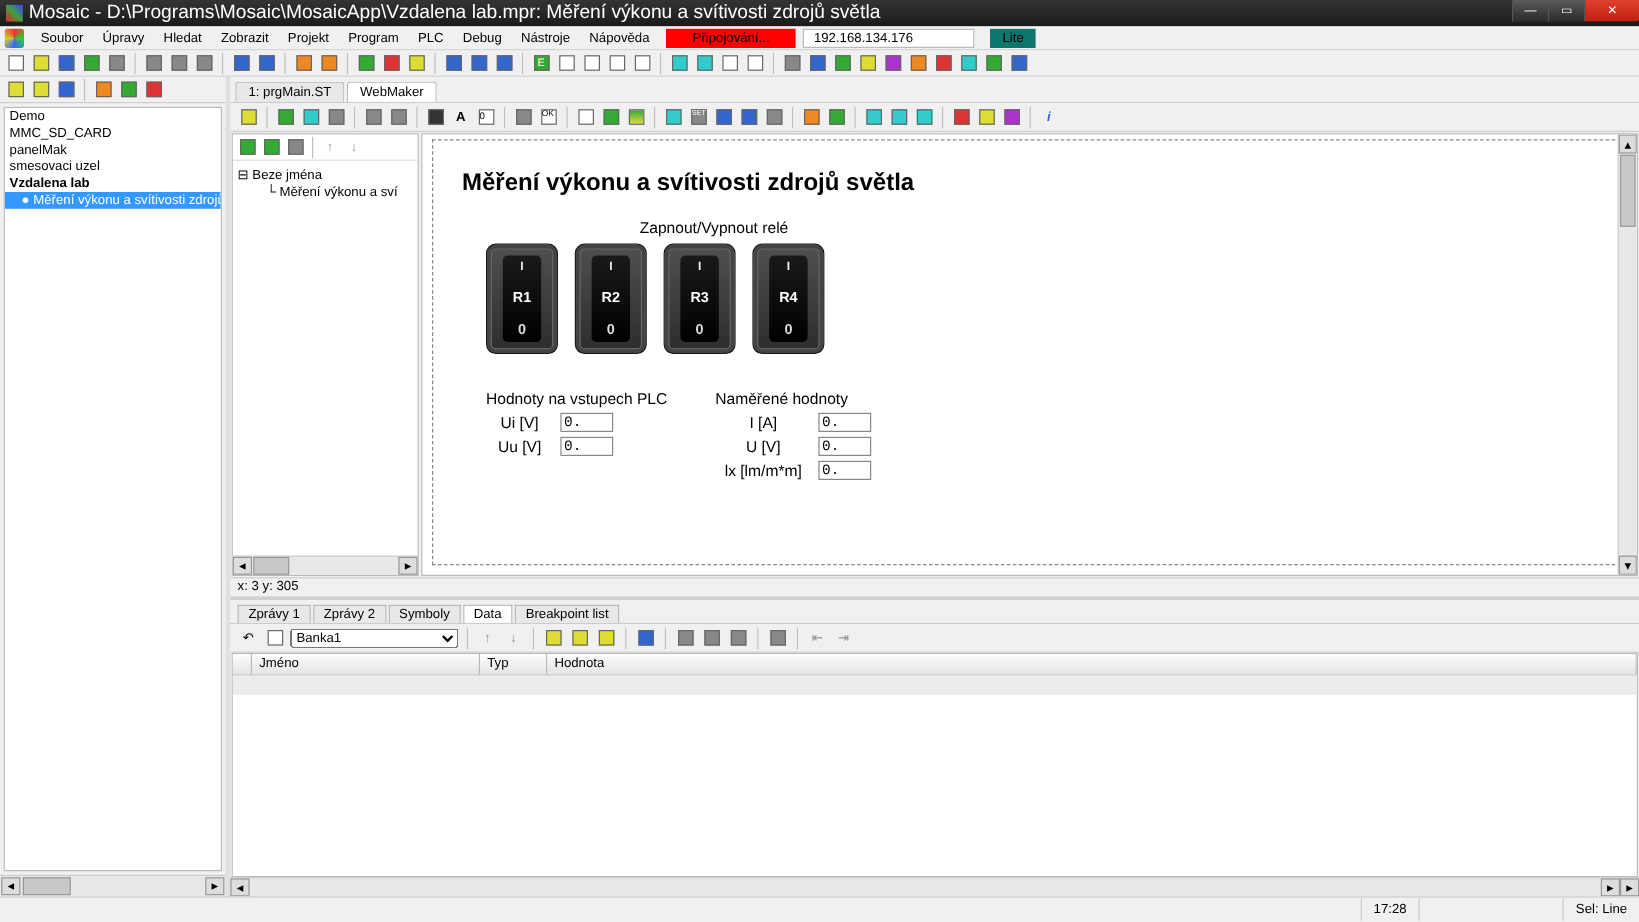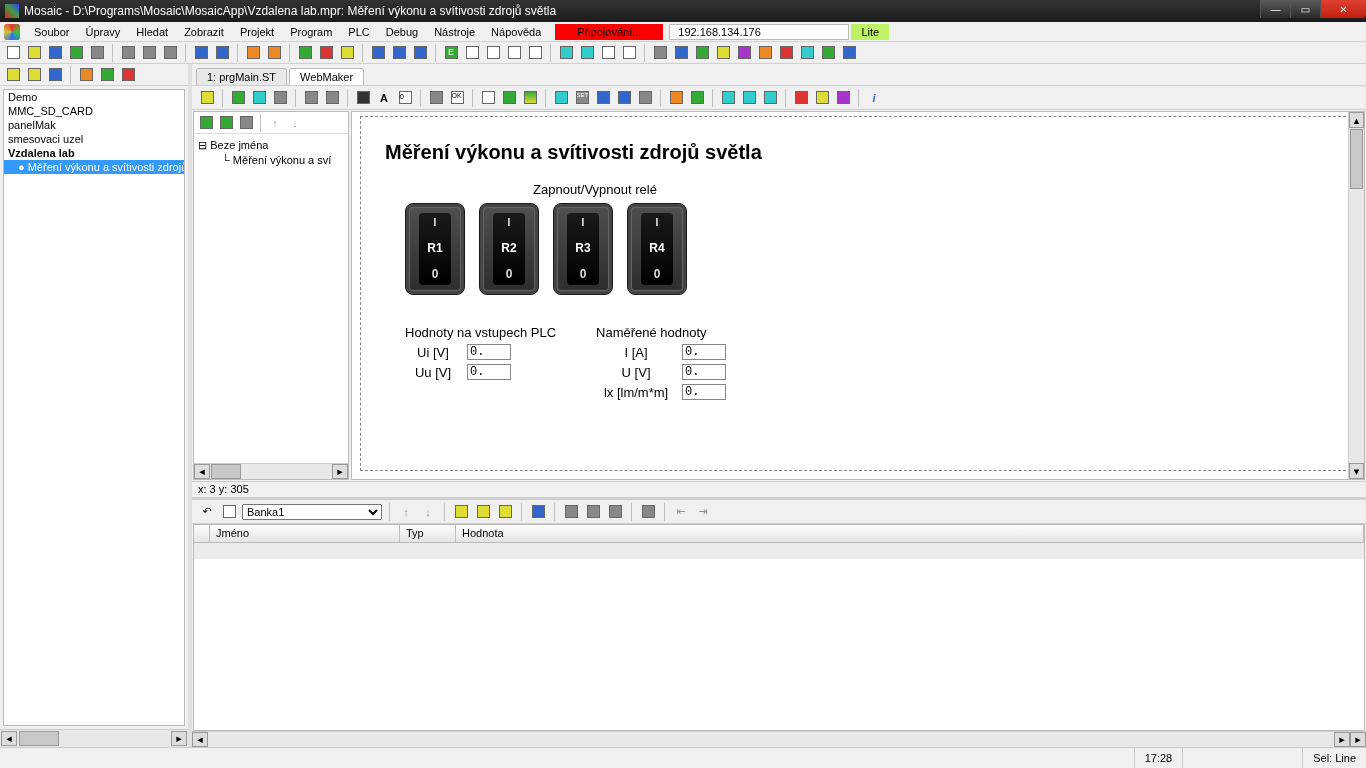--- a/index.html
+++ b/index.html
@@ -1,34 +1,34 @@
 <!DOCTYPE html>
 <html><head>
 <meta charset="utf-8">
 <style>
 * { box-sizing: border-box; margin: 0; padding: 0; }
 body { font-family: "Segoe UI", Tahoma, sans-serif; font-size: 11px; background: #f0f0f0; overflow: hidden; width: 1366px; height: 768px; position: relative; }
 
 
 .titlebar { height: 22px; background: linear-gradient(#343434,#1a1a1a); display: flex; align-items: center; color: #fff; padding-left: 5px; }
 .titlebar-icon { width: 14px; height: 14px; background: linear-gradient(45deg,#e91f1f,#3f9f3f,#3f3fff); margin-right: 5px; }
-.titlebar-text { flex: 1; font-size: 12px; }
+.titlebar-text { flex: 1; font-size: 16px; }
 .win-controls { display: flex; height: 100%; }
 .win-btn { width: 30px; height: 18px; margin-top: 0; background: linear-gradient(#5a5a5a,#2a2a2a); border-left: 1px solid #555; display:flex; align-items:center; justify-content:center; color:#fff; font-size:10px; }
 .win-btn.close { width: 46px; background: linear-gradient(#e04030,#c02010); border-radius: 0 0 3px 0; }
 .win-btn.max { border-radius:0; }
 
 
 .menubar { height: 20px; background: #f0f0f0; display: flex; align-items: center; padding-left: 4px; gap: 0; border-bottom: 1px solid #d0d0d0; }
 .menu-icon { width: 16px; height: 16px; margin-right: 6px; background: conic-gradient(#e33,#3c3,#36f,#cc3,#e33); border-radius: 2px; }
 .menu-item { padding: 2px 8px; cursor: default; }
 .status-box { height: 16px; font-size: 11px; padding: 1px 8px; margin-left: 6px; display: flex; align-items: center; }
 .status-connecting { background: #ff0000; color: #000; width: 108px; justify-content:center; }
-.status-ip { background: #fff; border:1px solid #bbb; width: 180px; text-align: center; }
-.status-lite { background: #bef264; width: 38px; justify-content:center; margin-left: 2px; }
+.status-ip { background: #fff; border:1px solid #bbb; width: 143px; text-align: center; }
+.status-lite { background: #0f766e; width: 38px; justify-content:center; margin-left: 13px; }
 
 
 .toolbar { height: 22px; background: #f0f0f0; border-bottom: 1px solid #d0d0d0; display: flex; align-items: center; padding-left: 4px; gap: 3px; }
 .tb-btn, .tb-sep { height: 18px; }
 .tb-btn { width: 18px; border: 1px solid transparent; display:flex; align-items:center; justify-content:center; }
 .tb-sep { width: 1px; background: #c0c0c0; margin: 0 3px; }
 
 
 .main { position:absolute; top:64px; left:0; right:0; bottom:21px; display:flex; }
 .left-col { width: 188px; display:flex; flex-direction:column; }
@@ -520,20 +520,27 @@
     </div>
     <div class="canvas-hscroll">
       <div class="arr">◂</div>
       <div class="track"></div>
       <div class="arr">▸</div>
     </div>
 
     <div class="coord-bar">x: 3 y: 305</div>
 
     <div class="bottom-panel">
+      <div class="bp-tabs">
+        <div class="bp-tab">Zprávy 1</div>
+        <div class="bp-tab">Zprávy 2</div>
+        <div class="bp-tab">Symboly</div>
+        <div class="bp-tab active">Data</div>
+        <div class="bp-tab">Breakpoint list</div>
+      </div>
       <div class="bp-toolbar">
         <div class="tb-btn">↶</div>
         <div class="tb-btn">
             <span class="sq w"></span>
           </div>
         <select><option>Banka1</option></select>
         <div class="tb-sep"></div>
         <div class="tb-btn" style="opacity:.4">↑</div>
         <div class="tb-btn" style="opacity:.4">↓</div>
         <div class="tb-sep"></div>

